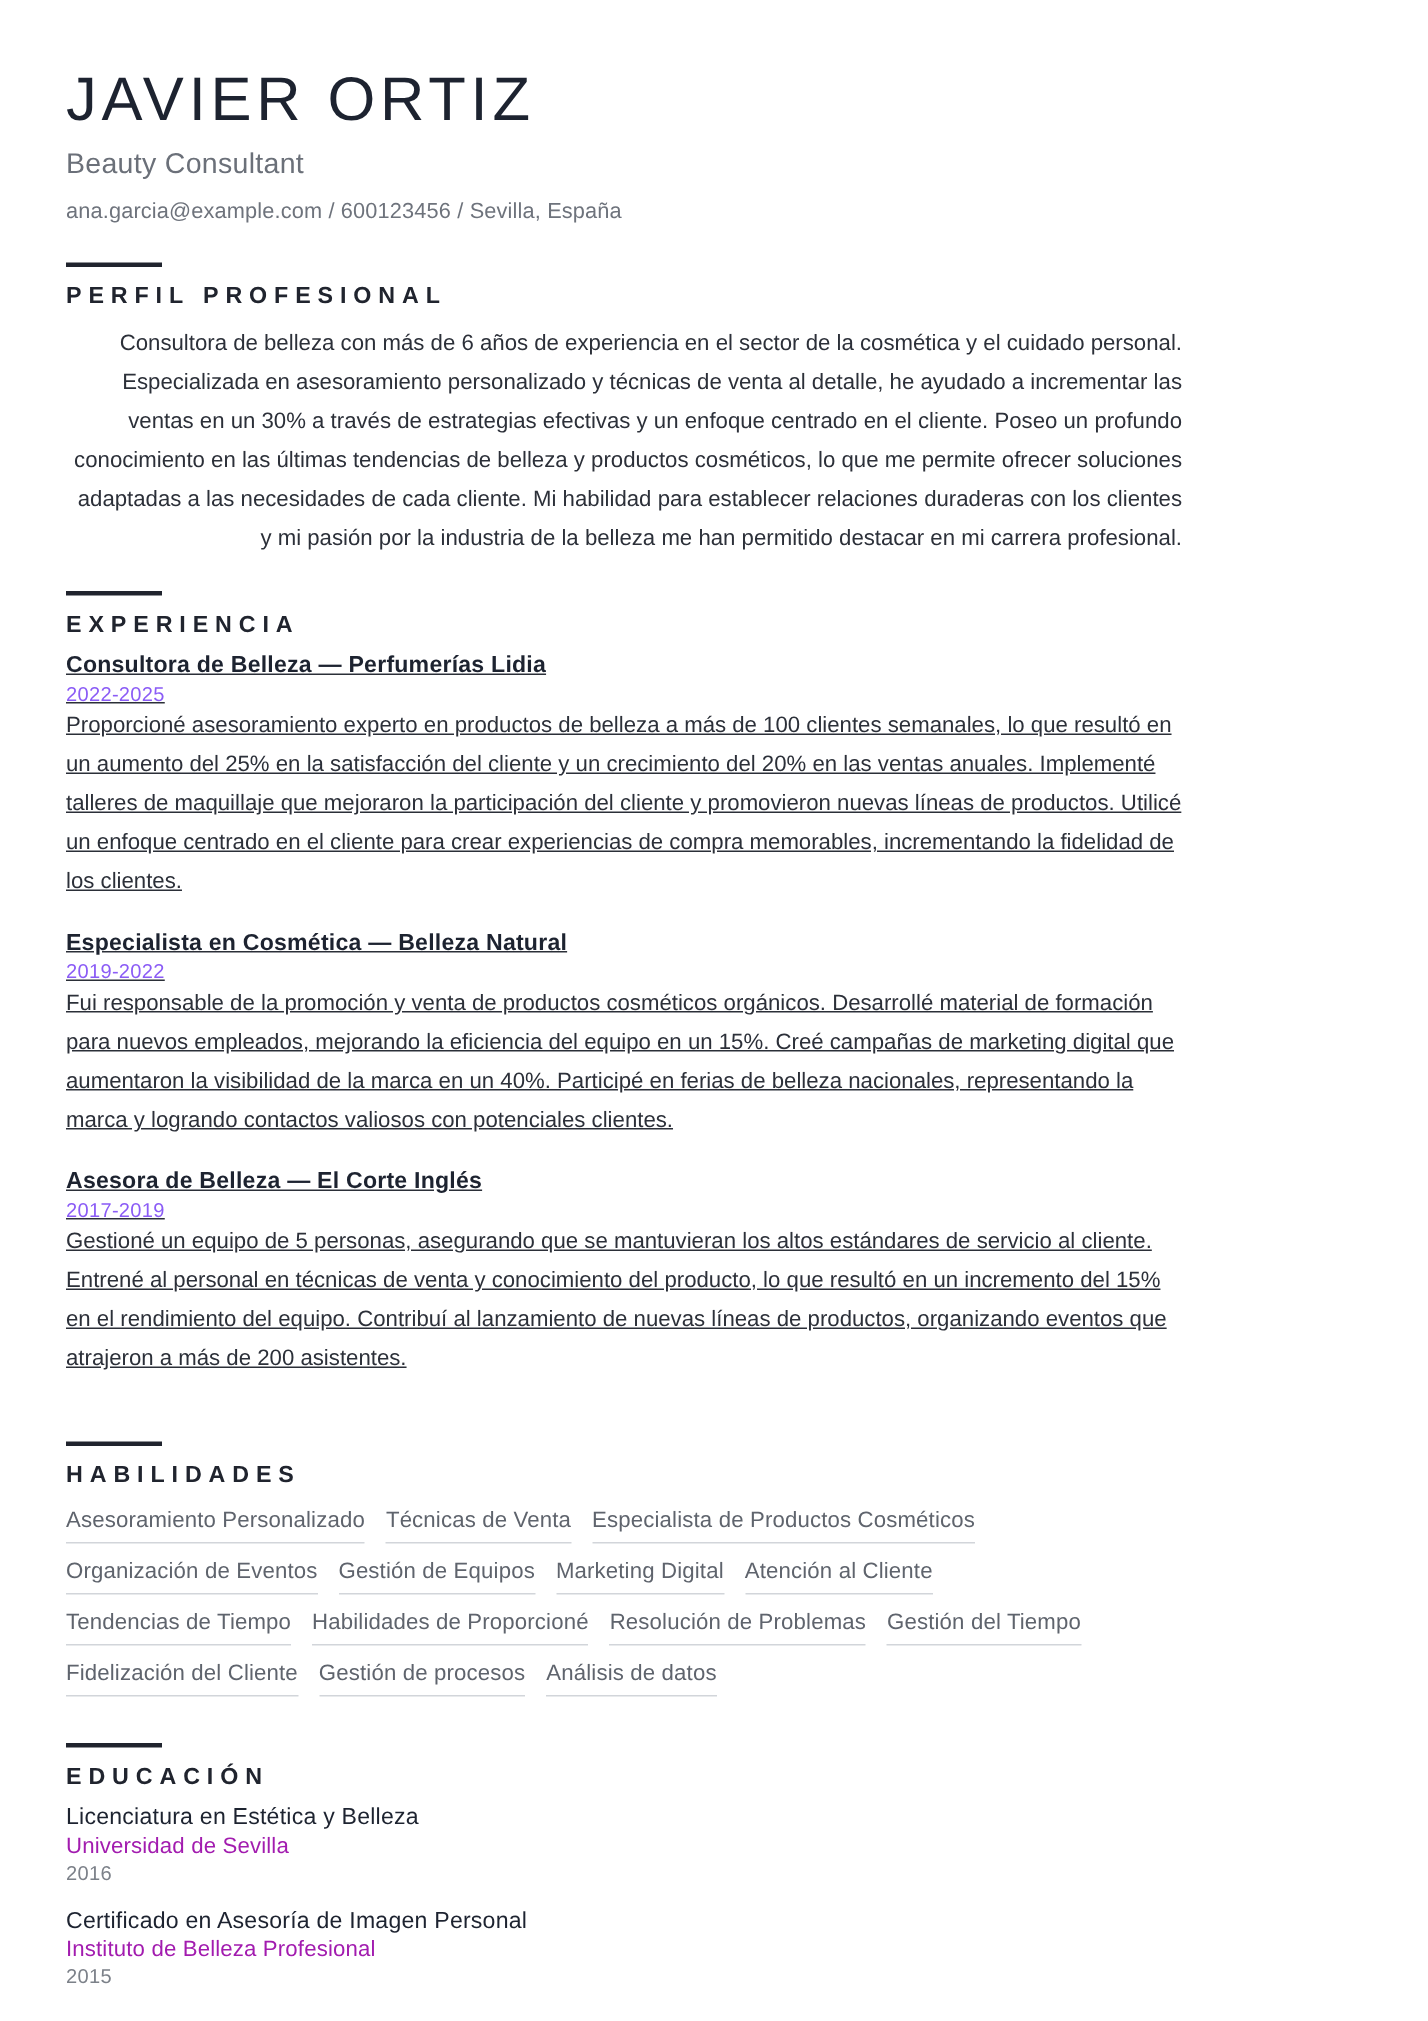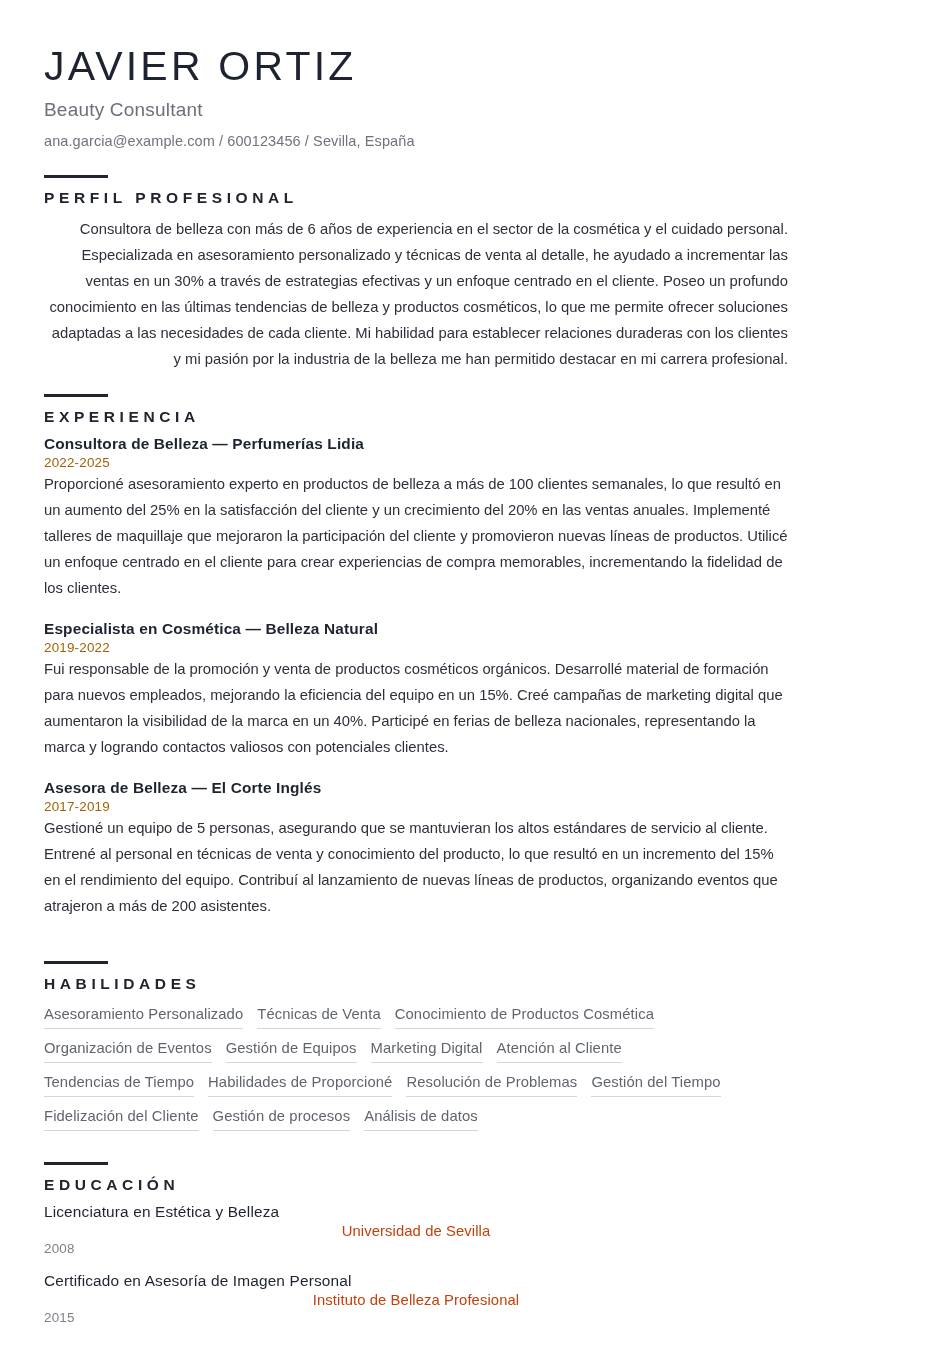--- a/index.html
+++ b/index.html
@@ -66,32 +66,32 @@
   .body-text {
     font-size: 14.8px;
     line-height: 26px;
     color: #2c3039;
     margin: 0;
     text-align: right;
     max-width: 878px;
   }
 
   
-  .entry { margin-bottom: 19px; }
+  .entry { margin-bottom: 19px; text-decoration: underline; }
   .entry:last-child { margin-bottom: 0; }
   .entry-title {
     font-size: 15.4px;
     font-weight: 700;
     color: #1d2330;
     margin: 0 0 2px 0;
     letter-spacing: 0.15px;
   }
   .entry-date {
     font-size: 13.4px;
-    color: #a16207;
+    color: #8b5cf6;
     margin: 0 0 1px 0;
     letter-spacing: 0.2px;
   }
   .entry-desc {
     font-size: 14.8px;
     line-height: 26px;
     color: #2c3039;
     margin: 0;
     max-width: 878px;
   }
@@ -118,24 +118,23 @@
   .edu-entry:last-child { margin-bottom: 0; }
   .edu-degree {
     font-size: 15.4px;
     font-weight: 400;
     color: #1d2330;
     margin: 0 0 2px 0;
     letter-spacing: 0.15px;
   }
   .edu-school {
     font-size: 14.8px;
-    color: #c2410c;
+    color: #a21caf;
     margin: 0 0 2px 0;
     letter-spacing: 0.1px;
-    text-align: center;
   }
   .edu-year {
     font-size: 13.4px;
     color: #7c8189;
     margin: 0;
     letter-spacing: 0.2px;
   }
 
   
   .language {
@@ -186,21 +185,21 @@
       <p class="entry-desc">Gestioné un equipo de 5 personas, asegurando que se mantuvieran los altos estándares de servicio al cliente. Entrené al personal en técnicas de venta y conocimiento del producto, lo que resultó en un incremento del 15% en el rendimiento del equipo. Contribuí al lanzamiento de nuevas líneas de productos, organizando eventos que atrajeron a más de 200 asistentes.</p>
     </div>
   </div>
 
   <div class="section section-skills">
     <div class="rule"></div>
     <h2 class="section-title">HABILIDADES</h2>
     <div class="skills">
       <span class="skill">Asesoramiento Personalizado</span>
       <span class="skill">Técnicas de Venta</span>
-      <span class="skill">Conocimiento de Productos Cosmética</span>
+      <span class="skill">Especialista de Productos Cosméticos</span>
       <span class="skill">Organización de Eventos</span>
       <span class="skill">Gestión de Equipos</span>
       <span class="skill">Marketing Digital</span>
       <span class="skill">Atención al Cliente</span>
       <span class="skill">Tendencias de Tiempo</span>
       <span class="skill">Habilidades de Proporcioné</span>
       <span class="skill">Resolución de Problemas</span>
       <span class="skill">Gestión del Tiempo</span>
       <span class="skill">Fidelización del Cliente</span>
       <span class="skill">Gestión de procesos</span>
@@ -208,21 +207,21 @@
     </div>
   </div>
 
   <div class="section section-education">
     <div class="rule"></div>
     <h2 class="section-title">EDUCACIÓN</h2>
 
     <div class="edu-entry">
       <div class="edu-degree">Licenciatura en Estética y Belleza</div>
       <div class="edu-school">Universidad de Sevilla</div>
-      <div class="edu-year">2008</div>
+      <div class="edu-year">2016</div>
     </div>
 
     <div class="edu-entry">
       <div class="edu-degree">Certificado en Asesoría de Imagen Personal</div>
       <div class="edu-school">Instituto de Belleza Profesional</div>
       <div class="edu-year">2015</div>
     </div>
   </div>
 
   <div class="section section-languages">

